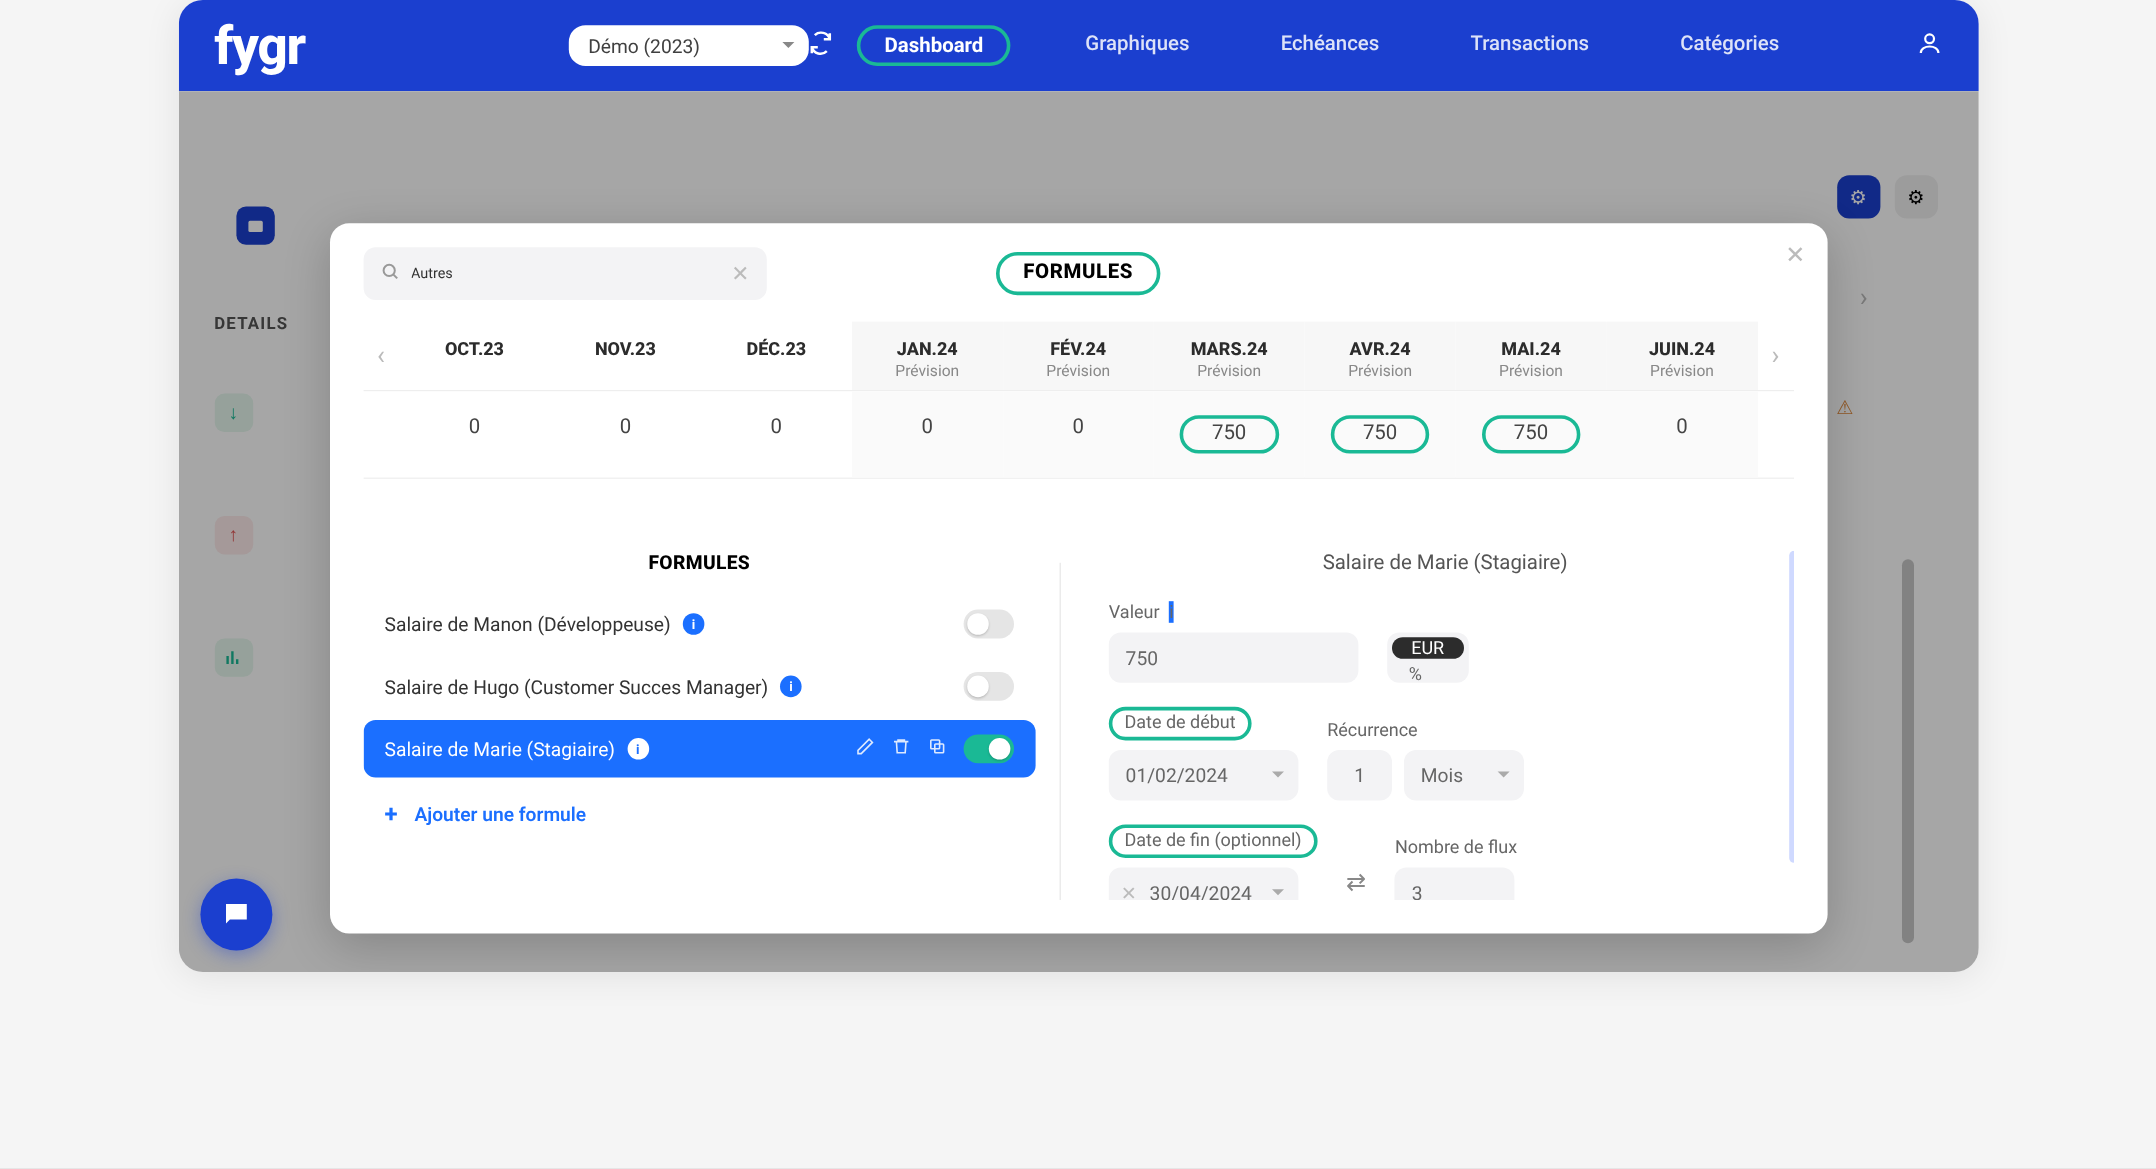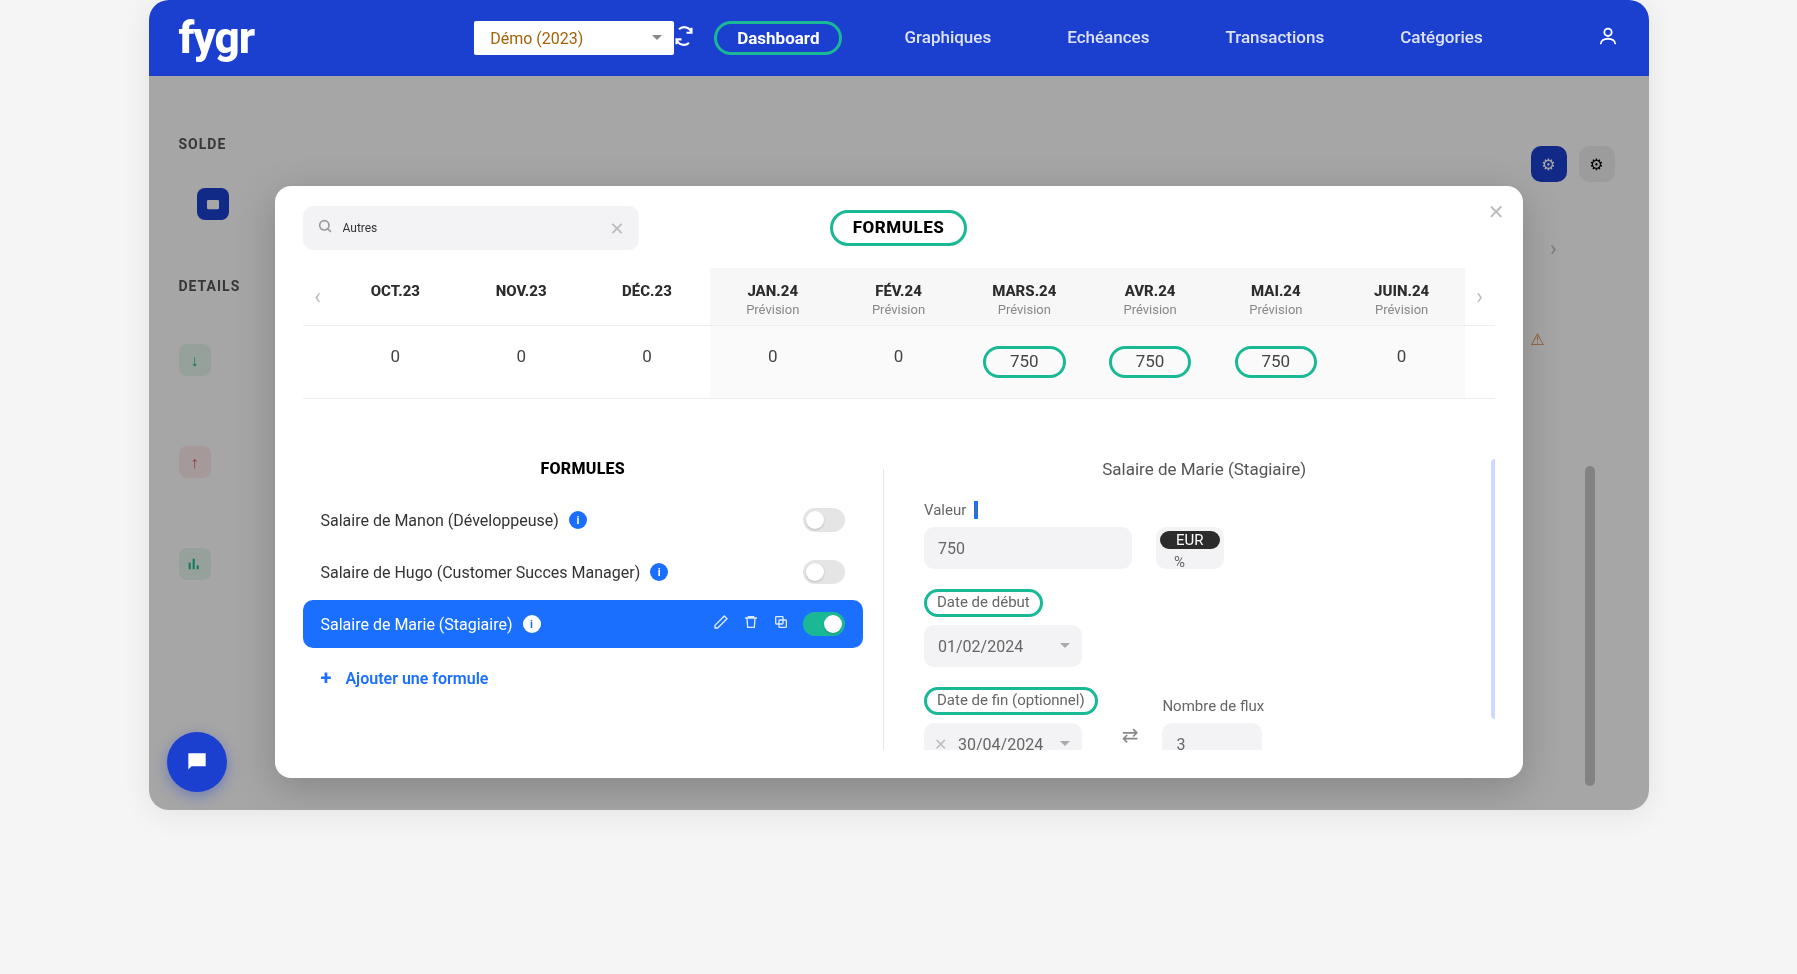--- a/index.html
+++ b/index.html
@@ -2,21 +2,21 @@
 <html><head>
 <meta charset="utf-8">
 <style>
   * { box-sizing: border-box; margin: 0; padding: 0; font-family: -apple-system, BlinkMacSystemFont, "Segoe UI", Roboto, Helvetica, Arial, sans-serif; }
   body { background: #f5f5f5; width: 1797px; height: 974px; overflow: hidden; position: relative; }
   
   .app-frame { width: 1500px; height: 810px; background: #fff; border-radius: 20px; margin: 0 auto; overflow: hidden; position: relative; box-shadow: 0 4px 30px rgba(0,0,0,0.08);}
   
   .topbar { height: 76px; background: #1b3fcf; display: flex; align-items: center; padding: 0 30px; }
   .logo { color: #fff; font-size: 44px; font-weight: 800; letter-spacing: -1px; }
-  .company-select { background: #fff; border-radius: 2px; height: 34px; padding: 0 36px 0 16px; display: flex; align-items: center; font-size: 16px; position: relative; min-width: 200px; color:#a16207; }
+  .company-select { background: #fff; border-radius: 14px; height: 34px; padding: 0 36px 0 16px; display: flex; align-items: center; font-size: 16px; position: relative; min-width: 200px; color:#404040; }
   .company-select::after { content:""; position:absolute; right:12px; top:50%; margin-top:-3px; border:5px solid transparent; border-top-color:#888;}
   .refresh-icon { color:#fff; }
   .nav { display:flex; gap: 48px; margin-left: 20px; }
   .nav-item { color: rgba(255,255,255,0.85); font-size:17px; font-weight:500; cursor:pointer; padding: 6px 14px; border-radius: 999px;}
   .nav-item.active { color:#fff; font-weight:700; }
   .nav-item.highlight { border: 3px solid #1ab995; border-radius: 999px; padding: 4px 20px; }
   .nav-right { margin-left:auto; display:flex; gap:24px; align-items:center;}
   .user-icon { color:#fff; }
   
   .page-body { position: relative; height: calc(100% - 76px); background: #fff;}
@@ -137,21 +137,20 @@
             <circle cx="12" cy="8" r="4"></circle>
             <path d="M4 21c0-4 4-6 8-6s8 2 8 6"></path>
           </svg>
       </span>
     </div>
   </div>
 
   <div class="page-body">
 
     <div class="bg-content">
-      <div class="bg-label">SOLDE</div>
       <div class="bg-card">
           <div class="bg-icon-row">
             <div class="bg-icon blue">
               <svg width="16" height="16" viewBox="0 0 24 24" fill="currentColor">
                 <rect x="3" y="6" width="18" height="14" rx="2"></rect>
               </svg>
             </div>
           </div>
         </div>
       <div style="height:40px"></div>
@@ -322,20 +321,31 @@
 
           <div class="form-row">
             <div class="form-group">
               <div class="form-label">
                 <span class="ring-small">Date de début</span>
               </div>
               <div class="input input-wide dropdown" style="width:158px">
                 <span>01/02/2024</span>
               </div>
             </div>
+            <div class="form-group">
+              <div class="form-label">Récurrence</div>
+              <div style="display:flex; gap:10px;">
+                <div class="input input-sm">
+                  <span>1</span>
+                </div>
+                <div class="input input-md dropdown">
+                  <span>Mois</span>
+                </div>
+              </div>
+            </div>
           </div>
 
           <div class="form-row">
             <div class="form-group">
               <div class="form-label">
                 <span class="ring-small">Date de fin (optionnel)</span>
               </div>
               <div class="input input-wide dropdown with-x" style="width:158px">
                 <span class="clear-x">✕</span>
                 <span>30/04/2024</span>

